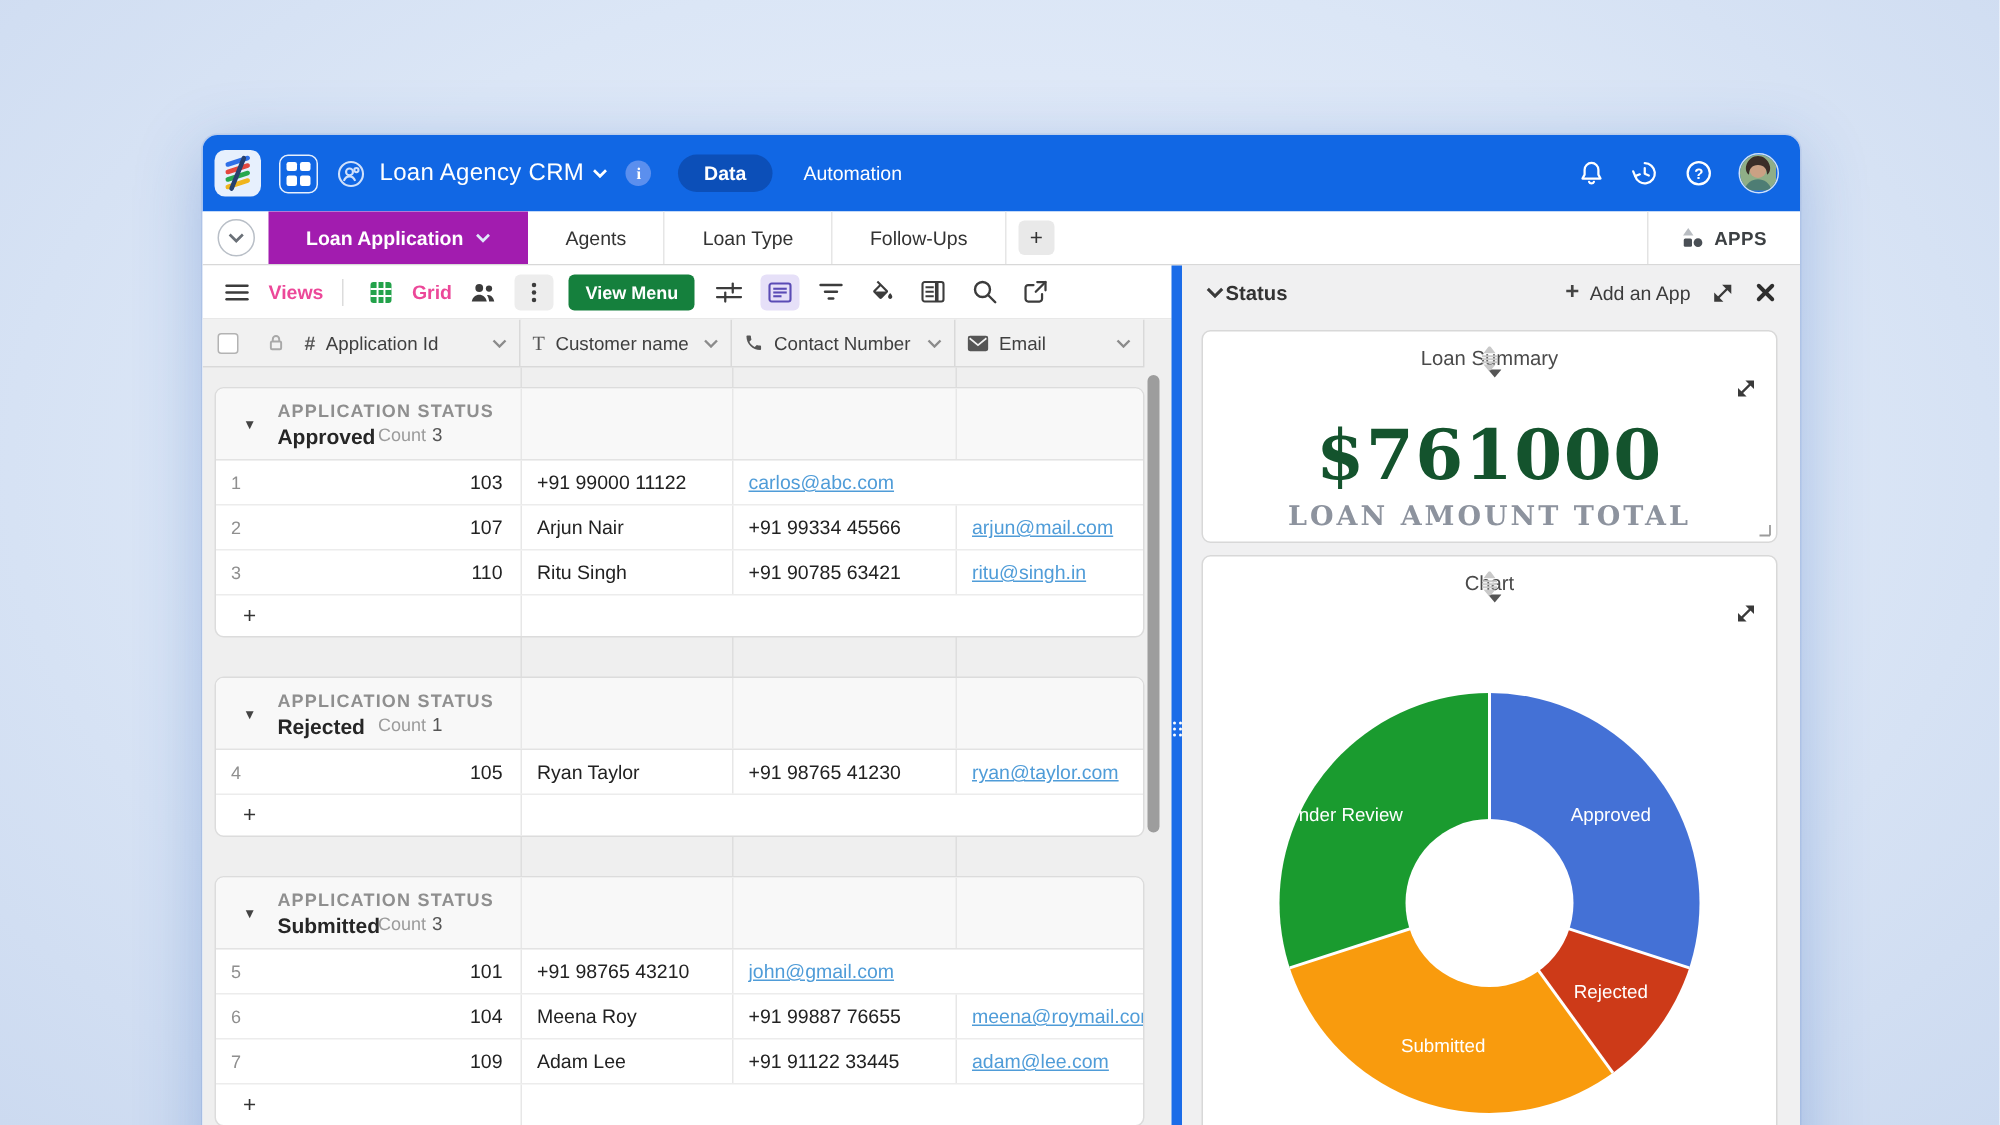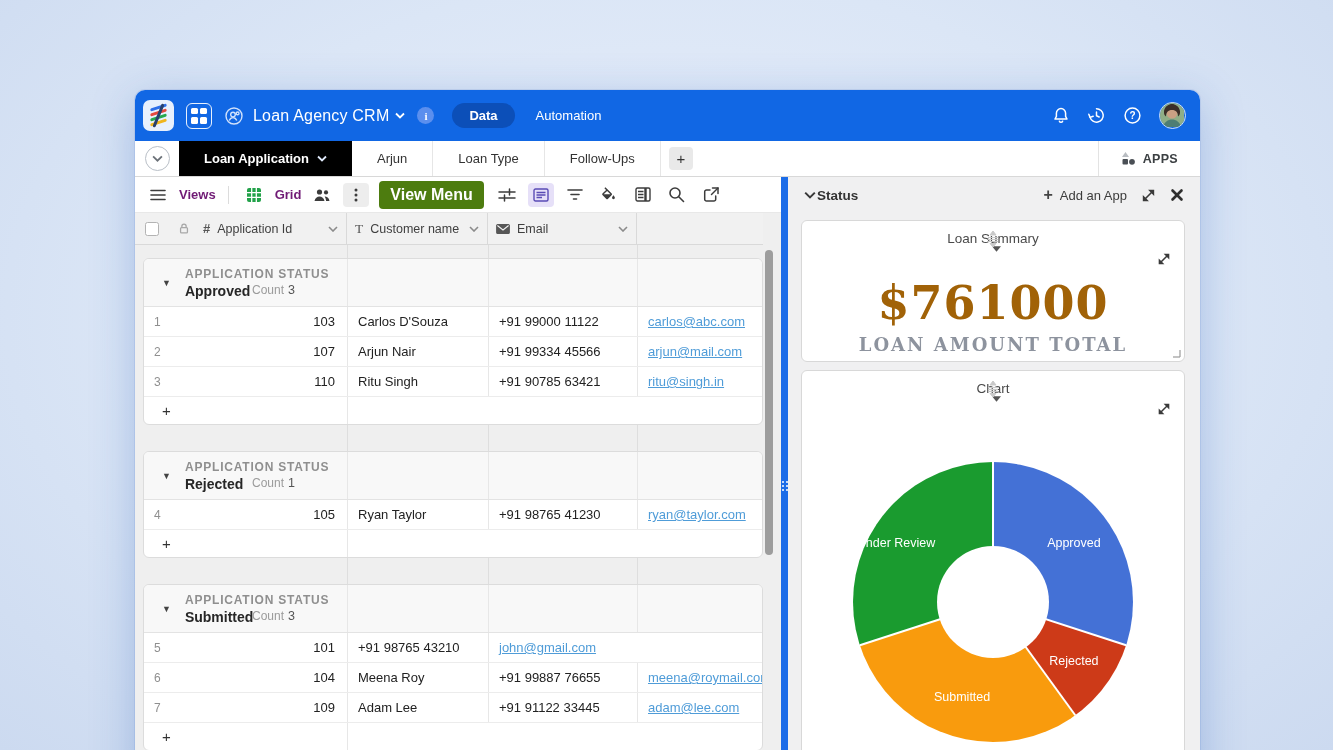--- a/index.html
+++ b/index.html
@@ -33,36 +33,36 @@
   .nav .pill { padding:5px 17px; border-radius:14px; font-size:13px; color:#fff; }
   .nav .pill.active { background:#0c4fb8; font-weight:bold; }
   .top-right { margin-left:auto; display:flex; align-items:center; gap:17px; }
   .tb-icon { width:19px; height:19px; display:flex; align-items:center; justify-content:center; }
   .avatar { width:27px; height:27px; border-radius:50%; overflow:hidden; border:1.5px solid rgba(255,255,255,.8); }
   
   .tabbar { height:36px; background:#fff; display:flex; align-items:stretch; border-bottom:1px solid #d8d8d8; }
   .tab-collapse { width:44px; display:flex; align-items:center; justify-content:center; }
   .tab-collapse .circ { width:25px; height:25px; border-radius:50%; border:1px solid #b9bfc7; display:flex; align-items:center; justify-content:center; color:#6b7178; background:#fff;}
   .tab { display:flex; align-items:center; padding:0 25px; font-size:13px; color:#333; border-right:1px solid #e6e6e6; position:relative; }
-  .tab.active { background:#000000; color:#fff; font-weight:bold; border-right:none; }
+  .tab.active { background:#a21caf; color:#fff; font-weight:bold; border-right:none; }
   .tab.active .chev-sm { margin-left:8px; }
   .tab-add { width:24px; height:23px; margin:auto 0 auto 8px; background:#e9e9e9; border-radius:4px; display:flex; align-items:center; justify-content:center; font-size:15px; color:#333; }
   .tabbar-right { margin-left:auto; display:flex; align-items:center; border-left:1px solid #e3e3e3; padding:16px 22px; gap:7px; }
   .apps-label { font-size:12.5px; font-weight:bold; color:#3c4043; letter-spacing:.3px; }
   
   .main { display:flex; height:calc(100% - 87px); }
   .grid-section { width:646px; display:flex; flex-direction:column; background:#fff; }
   
   .toolbar { height:36px; display:flex; align-items:center; padding:0 10px; gap:8px; border-bottom:1px solid #e8e8e8; color:#3c3c3c; }
-  .toolbar .lbl { font-size:13px; color:#701a75; font-weight:bold; }
+  .toolbar .lbl { font-size:13px; color:#ec4899; font-weight:bold; }
   .tdiv { width:1px; height:18px; background:#dcdcdc; margin:0 4px; }
   .ticon { width:26px; height:24px; display:flex; align-items:center; justify-content:center; border-radius:4px; color:#3c3c3c;}
   .ticon.boxed { background:#ededed; }
   .ticon.purple { background:#e6e0f8; color:#5a4bb5; }
-  .viewmenu-badge { background:#4d7c0f; color:#fff; font-size:16px; font-weight:bold; padding:5px 11px; border-radius:4px; margin:0 2px; }
+  .viewmenu-badge { background:#15803d; color:#fff; font-size:12px; font-weight:bold; padding:5px 11px; border-radius:4px; margin:0 2px; }
   
   .grid-area { flex:1; position:relative; background:#efefef; overflow:hidden; }
   .grid-vline { position:absolute; top:0; bottom:0; width:1px; background:#dedede; }
   .ghead { position:relative; z-index:2; height:32px; width:628px; background:#f1f1f1; border-bottom:1px solid #d9d9d9; display:grid; grid-template-columns:212px 141px 149px 126px; font-size:12.5px; color:#3f3f3f; }
   .ghead .hc { display:flex; align-items:center; border-right:1px solid #d9d9d9; padding:0 8px; gap:7px; }
   .ghead .hc:first-child { padding-left:10px; }
   .hchev { margin-left:auto; color:#8b8b8b; width:10px; height:6px; flex:0 0 auto;}
   .checkbox { width:14px; height:14px; border:1.5px solid #b3b3b3; border-radius:2.5px; background:#fff; }
   .hash { font-weight:bold; color:#565656; font-size:13px; }
   .tglyph { color:#565656; font-size:13.5px; font-family:"Liberation Serif",serif; }
@@ -101,21 +101,21 @@
   .addapp { display:flex; align-items:center; gap:7px; font-size:13px; color:#3c3c3c; }
   .addapp .pl { font-size:16px; font-weight:bold; color:#444;}
   .rp-body { flex:1; padding:7px 15px 0 13px; overflow:hidden;}
   .card { background:#fff; border:1px solid #d8d8d8; border-radius:6px; position:relative; }
   .card-head { display:flex; align-items:center; padding:10px 13px 4px;flex-direction:column; }
   .card-title { font-size:13.5px; color:#4a4a4a; }
   .card-title-chev { width:9px; height:6px; color:#555; margin-left:7px; }
   .drag-handle { position:absolute; left:50%; top:10px; transform:translateX(-50%); color:#c9c9c9; }
   .card-expand { margin-left:auto; color:#3a3a3a; }
   .card.summary { height:142px; margin-bottom:8px; }
-  .sum-value { text-align:center; font-family:"DejaVu Serif","Liberation Serif",serif; font-weight:bold; font-size:46px; color:#a16207; margin-top:6px; letter-spacing:1px;}
+  .sum-value { text-align:center; font-family:"DejaVu Serif","Liberation Serif",serif; font-weight:bold; font-size:46px; color:#14532d; margin-top:6px; letter-spacing:1px;}
   .sum-label { text-align:center; font-family:"DejaVu Serif","Liberation Serif",serif; font-weight:bold; font-size:18px; color:#8d939e; letter-spacing:2px; margin-top:4px;}
   .corner-resize { position:absolute; right:3px; bottom:3px; color:#9b9b9b; }
   .card.chartcard { height:430px; }
   .donut { position:relative; width:280px; height:280px; border-radius:50%; margin:42px auto 0; }
   .donut-hole { position:absolute; left:84px; top:84px; width:112px; height:112px; border-radius:50%; background:#fff; }
   .donut-label { position:absolute; color:#fff; font-size:12.5px; transform:translate(-50%,-50%); white-space:nowrap; }
   .donut-sep { position:absolute; left:139px; top:0; width:2px; height:141px; background:#fff; transform-origin:1px 140px; }
   svg { display:block; }
 </style>
 </head>
@@ -193,21 +193,21 @@
           </svg>
       </span>
     </div>
     <div class="tab active">
       <span>Loan Application</span>
       <svg class="chev-sm" viewBox="0 0 10 6" fill="none" stroke="#dfe9fb" stroke-width="1.8">
           <polyline points="1,1 5,5 9,1"></polyline>
         </svg>
     </div>
     <div class="tab">
-        <span>Arjun</span>
+        <span>Agents</span>
       </div>
     <div class="tab">
         <span>Loan Type</span>
       </div>
     <div class="tab">
         <span>Follow-Ups</span>
       </div>
     <span class="tab-add">+</span>
     <div class="tabbar-right">
       <span>
@@ -336,20 +336,31 @@
           </div>
           <div class="hc">
             <span class="tglyph">T</span>
             <span>Customer name</span>
             <svg class="hchev" viewBox="0 0 10 6" fill="none" stroke="#8b8b8b" stroke-width="1.6">
                 <polyline points="1,1 5,5 9,1"></polyline>
               </svg>
           </div>
           <div class="hc">
             <span>
+              <svg width="13" height="13" viewBox="0 0 24 24" fill="#565656">
+                  <path d="M6.62 10.79c1.44 2.83 3.76 5.14 6.59 6.59l2.2-2.2c.27-.27.67-.36 1.02-.24 1.12.37 2.33.57 3.57.57.55 0 1 .45 1 1V20c0 .55-.45 1-1 1-9.39 0-17-7.61-17-17 0-.55.45-1 1-1h3.5c.55 0 1 .45 1 1 0 1.25.2 2.45.57 3.57.11.35.03.74-.25 1.02l-2.2 2.2z"></path>
+                </svg>
+            </span>
+            <span>Contact Number</span>
+            <svg class="hchev" viewBox="0 0 10 6" fill="none" stroke="#8b8b8b" stroke-width="1.6">
+                <polyline points="1,1 5,5 9,1"></polyline>
+              </svg>
+          </div>
+          <div class="hc">
+            <span>
               <svg width="14" height="12" viewBox="0 0 20 16" fill="none" stroke="#565656" stroke-width="1.6">
                   <rect x="1" y="1.5" width="18" height="13" rx="1.5" fill="#565656"></rect>
                   <polyline points="2,3 10,9.5 18,3" stroke="#f1f1f1"></polyline>
                 </svg>
             </span>
             <span>Email</span>
             <svg class="hchev" viewBox="0 0 10 6" fill="none" stroke="#8b8b8b" stroke-width="1.6">
                 <polyline points="1,1 5,5 9,1"></polyline>
               </svg>
           </div>
@@ -369,21 +380,20 @@
       <div class="cell"></div>
                 <div class="cell"></div>
                 <div class="cell"></div>
     </div>
     <div>
   <div class="grow">
     <div class="cell idcell">
                     <span class="rownum">1</span>
                     <span>103</span>
                   </div>
-    <div class="cell">Carlos D'Souza</div>
     <div class="cell">+91 99000 11122</div>
     <div class="cell">
                     <span class="email-link">carlos@abc.com</span>
                   </div>
   </div>
 
   <div class="grow">
     <div class="cell idcell">
                     <span class="rownum">2</span>
                     <span>107</span>

